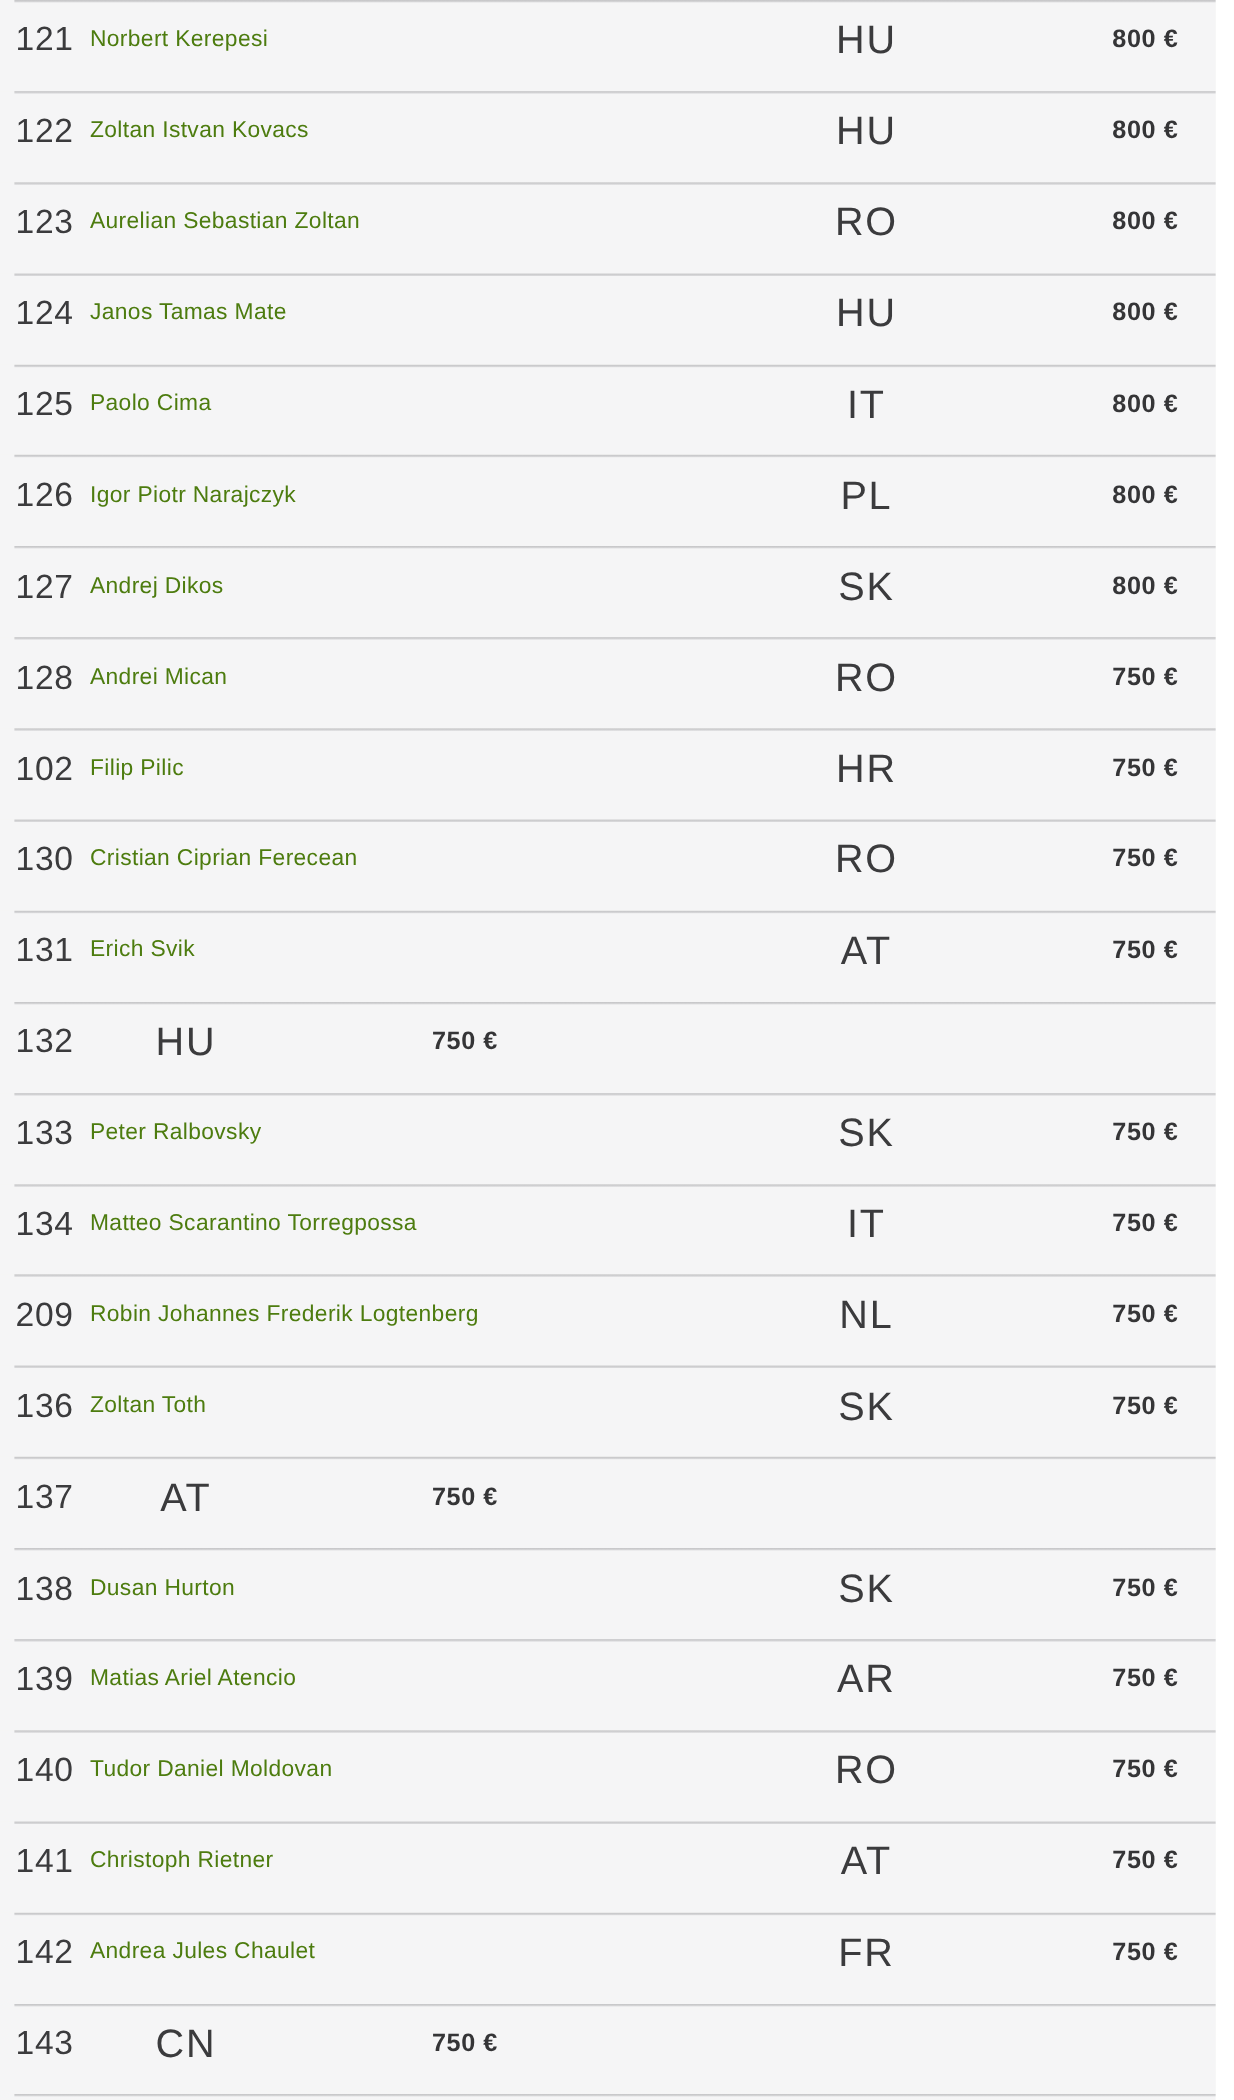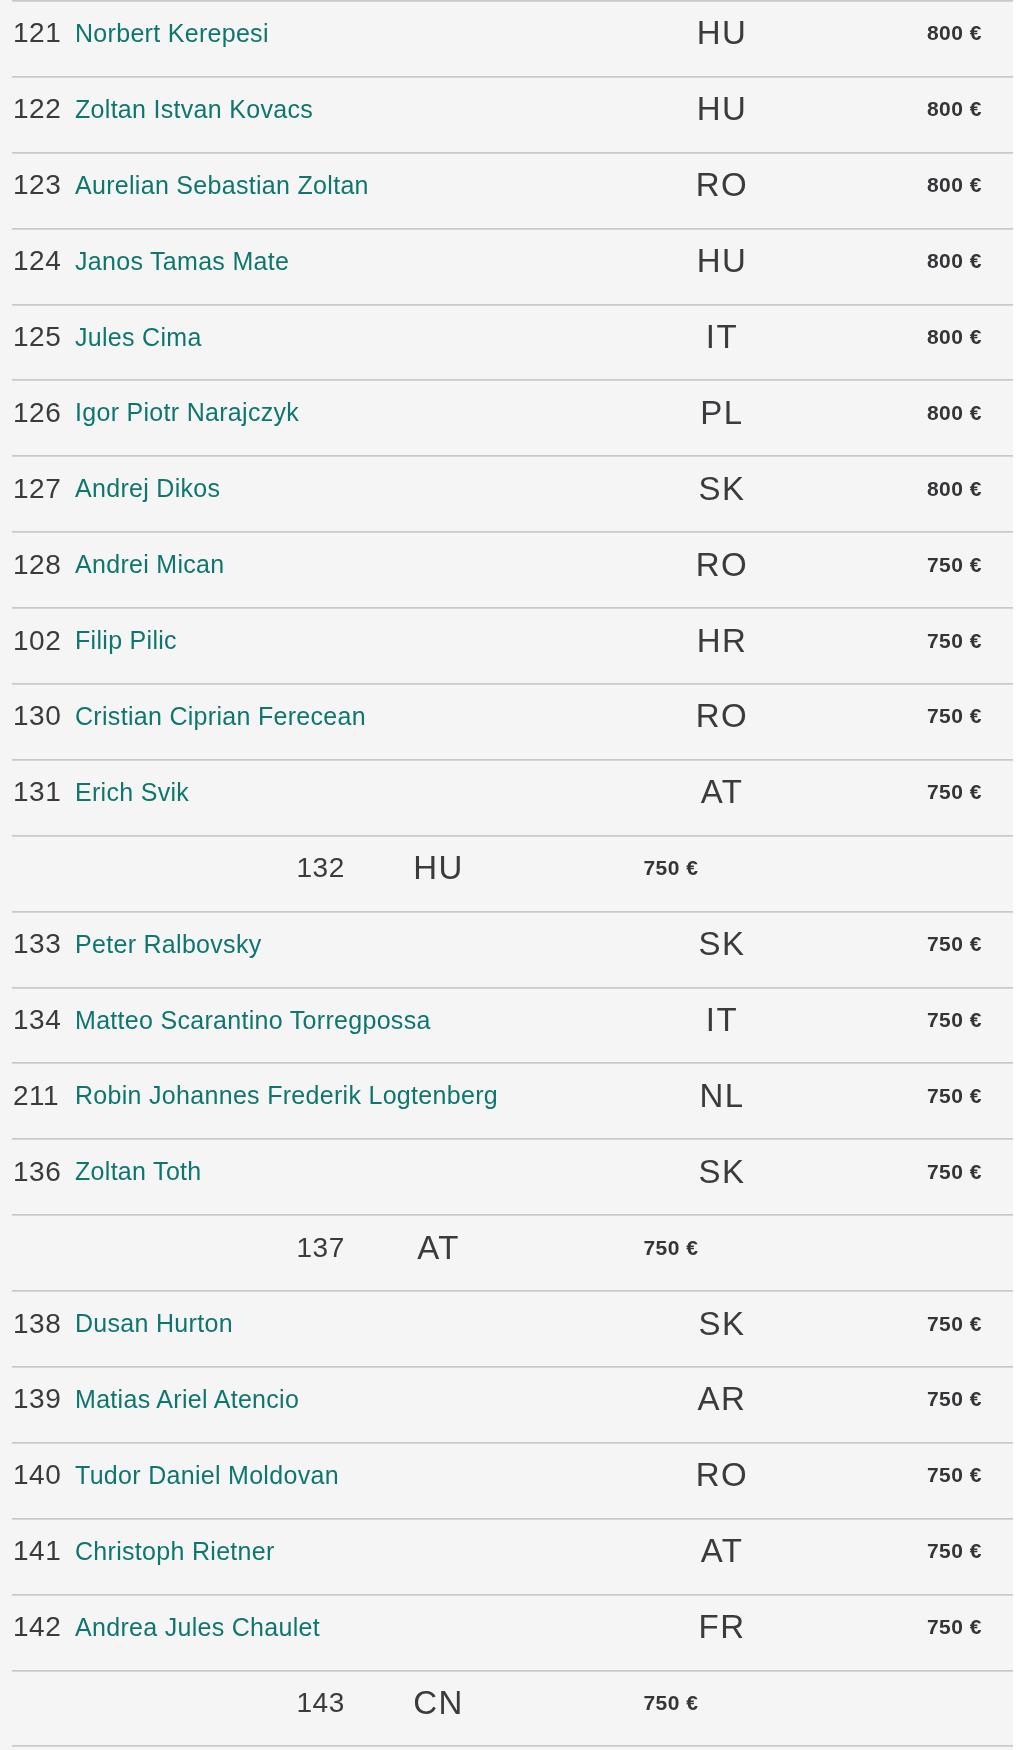--- a/index.html
+++ b/index.html
@@ -18,21 +18,20 @@
     height: 1750px;
     background: #f5f5f6;
   }
   .row {
     height: 75.9px;
     display: flex;
     align-items: center;
     padding: 0 31px 9px 13px;
     position: relative;
     background: #f5f5f6;
-    justify-content: center;
   }
   .row::before {
     content: "";
     position: absolute;
     top: 0;
     left: 12px;
     right: 0;
     height: 2px;
     background: linear-gradient(to bottom, #c3c3c5, #dcdcde);
   }
@@ -45,23 +44,23 @@
   }
   .cell-rank {
     width: 62px;
     flex: 0 0 62px;
     font-size: 28px;
     letter-spacing: 0.5px;
     color: #3b3b3d;
   }
   .cell-name {
     flex: 1 1 auto;
-    font-size: 25px;
+    font-size: 19px;
     letter-spacing: 0.3px;
-    color: #0f766e;
+    color: #4d7c0f;
     white-space: nowrap;
     overflow: hidden;
   }
   .cell-country {
     flex: 0 0 160px;
     width: 160px;
     text-align: center;
     font-size: 33px;
     letter-spacing: 1.5px;
     color: #3b3b3d;
@@ -105,21 +104,21 @@
 
   <div class="row">
     <span class="cell-rank">124</span>
     <span class="cell-name">Janos Tamas Mate</span>
     <span class="cell-country">HU</span>
     <span class="cell-prize">800 €</span>
   </div>
 
   <div class="row">
     <span class="cell-rank">125</span>
-    <span class="cell-name">Jules Cima</span>
+    <span class="cell-name">Paolo Cima</span>
     <span class="cell-country">IT</span>
     <span class="cell-prize">800 €</span>
   </div>
 
   <div class="row">
     <span class="cell-rank">126</span>
     <span class="cell-name">Igor Piotr Narajczyk</span>
     <span class="cell-country">PL</span>
     <span class="cell-prize">800 €</span>
   </div>
@@ -173,21 +172,21 @@
   </div>
 
   <div class="row">
     <span class="cell-rank">134</span>
     <span class="cell-name">Matteo Scarantino Torregpossa</span>
     <span class="cell-country">IT</span>
     <span class="cell-prize">750 €</span>
   </div>
 
   <div class="row">
-    <span class="cell-rank">211</span>
+    <span class="cell-rank">209</span>
     <span class="cell-name">Robin Johannes Frederik Logtenberg</span>
     <span class="cell-country">NL</span>
     <span class="cell-prize">750 €</span>
   </div>
 
   <div class="row">
     <span class="cell-rank">136</span>
     <span class="cell-name">Zoltan Toth</span>
     <span class="cell-country">SK</span>
     <span class="cell-prize">750 €</span>

